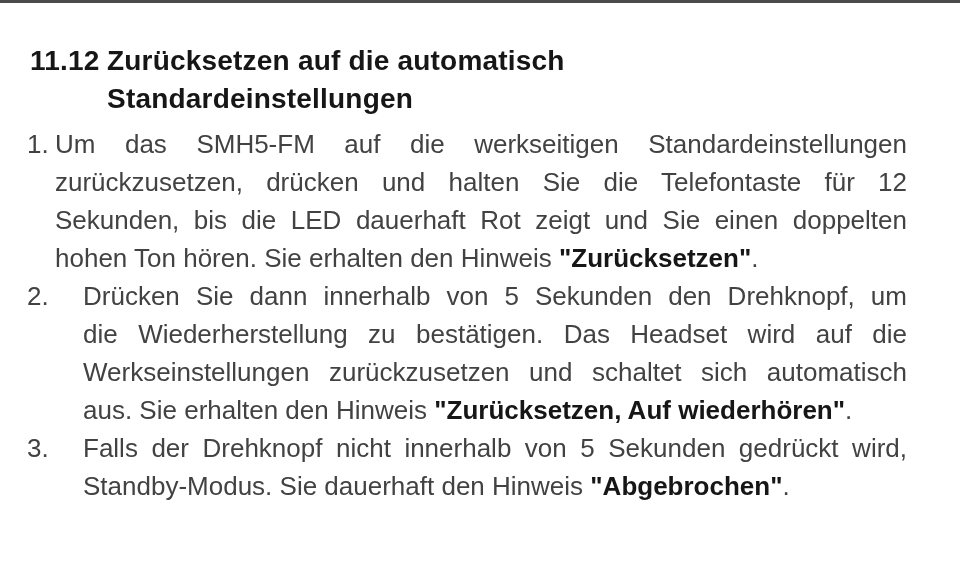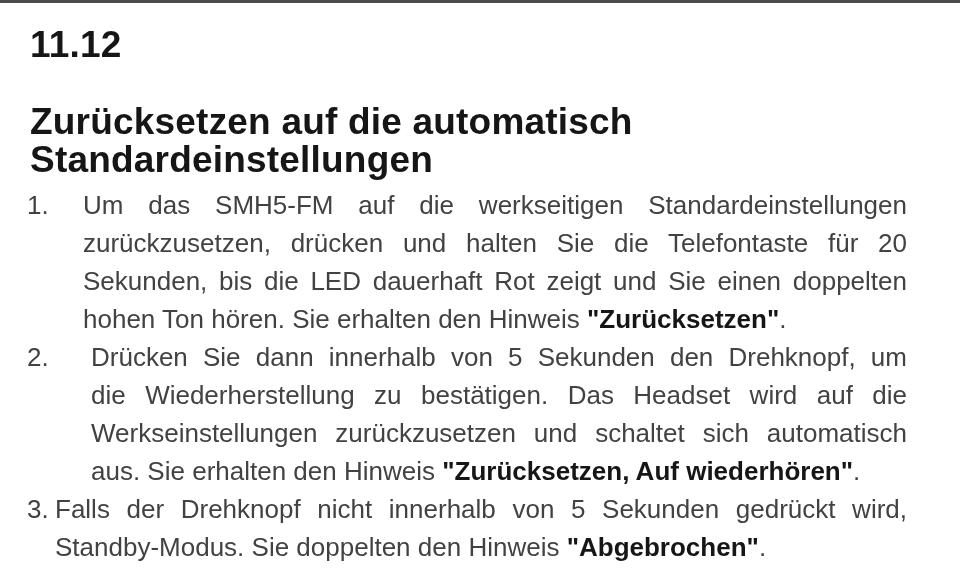--- a/index.html
+++ b/index.html
@@ -11,26 +11,25 @@
   }
   .top-rule {
     position: absolute; top: 0; left: 0; width: 960px; height: 3px;
     background: var(--rule-color, #4b4b4b);
   }
   .content {
     position: absolute; top: 3px; left: 0; right: 0;
     padding: 21px 53px 0 27px;
   }
   h2.heading {
-    margin: 2px 0 7px 3px;
+    margin: 18px 0 7px 3px;
     display: flex;
-    font-size: 37px; line-height: 38px; font-weight: 700;
+    font-size: 28px; line-height: 38px; font-weight: 700;
     color: var(--heading-color, #161616);
     letter-spacing: 0.2px;
-    flex-direction: column;
   }
   .h-num { flex: 0 0 77px; }
   .h-text { flex: 1; }
   ol.steps { list-style: none; margin: 0; padding: 0; }
   .step { position: relative; padding-left: 28px; }
   .step .num {
     position: absolute; left: 0; top: 0;
     font-size: 26px; line-height: 38px;
     color: var(--body-color, #424242);
   }
@@ -47,37 +46,37 @@
 <div class="top-rule"></div>
 
 <div class="content">
   <h2 class="heading">
     <span class="h-num">11.12</span>
     <span class="h-text"><span>Zurücksetzen auf die automatisch</span><br><span>Standardeinstellungen</span></span>
   </h2>
   <ol class="steps" id="steps">
       <li class="step">
         <span class="num">1.</span>
-        <div class="step-body" style="margin-left: 28px;">
+        <div class="step-body" style="">
           <div class="line just"><span>Um das SMH5-FM auf die werkseitigen Standardeinstellungen</span></div>
-          <div class="line just"><span>zurückzusetzen, drücken und halten Sie die Telefontaste für 20</span></div>
+          <div class="line just"><span>zurückzusetzen, drücken und halten Sie die Telefontaste für 12</span></div>
           <div class="line just"><span>Sekunden, bis die LED dauerhaft Rot zeigt und Sie einen doppelten</span></div>
           <div class="line"><span>hohen Ton hören. Sie erhalten den Hinweis </span><span class="b">"Zurücksetzen"</span><span>.</span></div>
         </div>
       </li>
       <li class="step">
         <span class="num">2.</span>
-        <div class="step-body" style="margin-left: 36px;">
+        <div class="step-body" style="margin-left: 28px;">
           <div class="line just"><span>Drücken Sie dann innerhalb von 5 Sekunden den Drehknopf, um</span></div>
           <div class="line just"><span>die Wiederherstellung zu bestätigen. Das Headset wird auf die</span></div>
           <div class="line just"><span>Werkseinstellungen zurückzusetzen und schaltet sich automatisch</span></div>
           <div class="line"><span>aus. Sie erhalten den Hinweis </span><span class="b">"Zurücksetzen, Auf wiederhören"</span><span>.</span></div>
         </div>
       </li>
       <li class="step">
         <span class="num">3.</span>
-        <div class="step-body" style="">
+        <div class="step-body" style="margin-left: 28px;">
           <div class="line just"><span>Falls der Drehknopf nicht innerhalb von 5 Sekunden gedrückt wird,</span></div>
-          <div class="line"><span>Standby-Modus. Sie doppelten den Hinweis </span><span class="b">"Abgebrochen"</span><span>.</span></div>
+          <div class="line"><span>Standby-Modus. Sie dauerhaft den Hinweis </span><span class="b">"Abgebrochen"</span><span>.</span></div>
         </div>
       </li>
     </ol>
 </div>
 
 </body></html>

